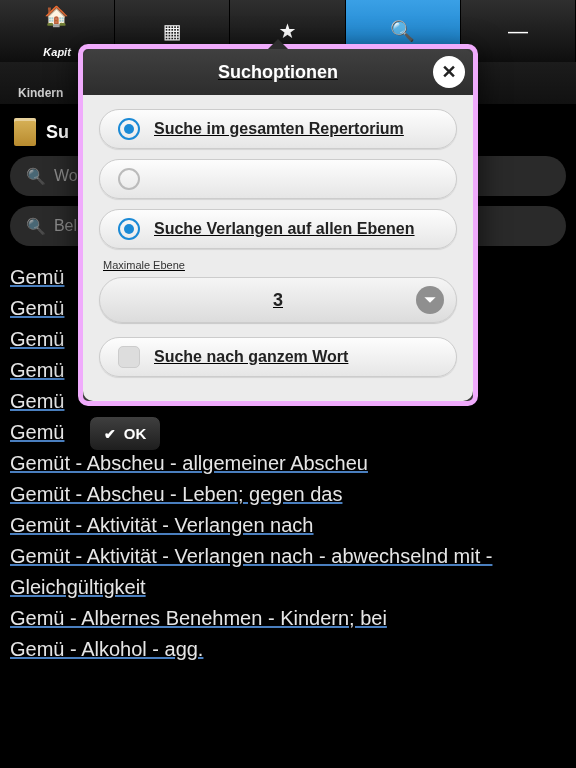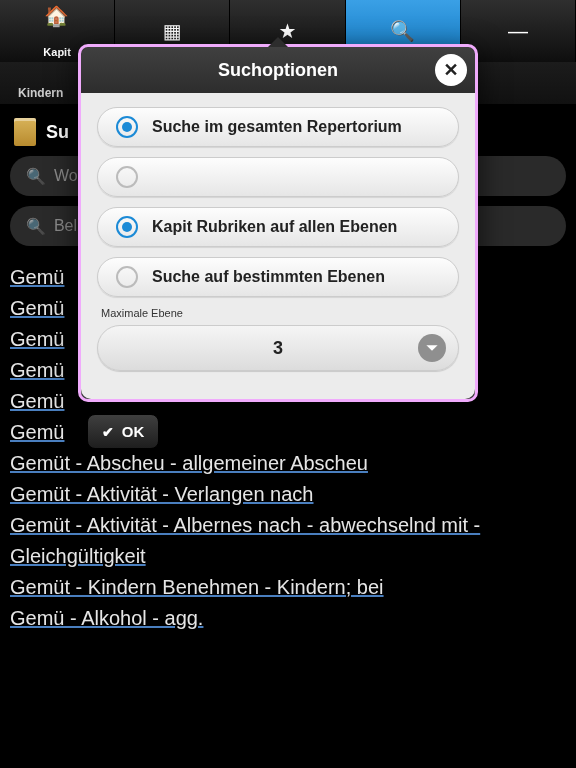--- a/index.html
+++ b/index.html
@@ -4,41 +4,41 @@
 <style>
   * { box-sizing: border-box; margin: 0; padding: 0; }
   html, body { width: 576px; height: 768px; overflow: hidden; font-family: -apple-system, Helvetica, Arial, sans-serif; }
   body { background: #000; position: relative; }
 
   
   .topbar { display: flex; height: 62px; background: linear-gradient(#2f2f2f,#0e0e0e); }
   .tab { flex: 1; display: flex; flex-direction: column; align-items: center; justify-content: center; color: #fff; border-right: 1px solid #000; }
   .tab.active { background: linear-gradient(#3aa0e6,#1279c1); }
   .tab .ticon { font-size: 20px; }
-  .tab .tlabel { font-size: 11px; font-weight: 600; margin-top: 18px; }
+  .tab .tlabel { font-size: 11px; font-weight: 600; margin-top: 18px; font-style: italic; }
 
   
   .subbar { height: 42px; display: flex; align-items: flex-end; padding: 0 10px; background: linear-gradient(#1c1c1c,#111); color:#ccc; font-size:12px; font-weight:600;}
   .subbar span { padding: 4px 8px; }
 
   
   .section-hdr { display:flex; align-items:center; gap:10px; padding: 14px 14px 10px 14px; color:#fff; font-weight:700; font-size:18px;}
   .book-icon { width:22px; height:28px; background: linear-gradient(#d8b35a,#b88b2e); border-radius:2px; box-shadow: inset 0 3px 0 rgba(255,255,255,.4);}
 
   
   .search-inputs { padding: 0 10px 10px 10px; display:flex; flex-direction:column; gap:10px; }
   .sinput { height:40px; border-radius:20px; background:#2a2a2a; color:#8b8b8b; display:flex; align-items:center; padding:0 16px; font-size:16px; }
   .sinput .mag { margin-right:8px; opacity:.6; }
 
   
   .results { padding: 6px 10px; color:#e6e6e6; font-size:20px; line-height:1.55; }
   .results a { color:#e6e6e6; text-decoration: underline; text-decoration-color:#4a7fbf; display:block;}
 
   
-  .popover { position:absolute; left:78px; top:44px; width:400px; background:#3a3a3a; border-radius:10px; border:3px solid #f0abfc; box-shadow:0 8px 30px rgba(0,0,0,.7); }
+  .popover { position:absolute; left:78px; top:44px; width:400px; background:#3a3a3a; border-radius:10px; border:5px solid #f0abfc; box-shadow:0 8px 30px rgba(0,0,0,.7);text-decoration:underline; }
   .pop-arrow { position:absolute; top:-10px; left:50%; transform:translateX(-50%); width:0;height:0;border-left:12px solid transparent;border-right:12px solid transparent;border-bottom:12px solid #2d2d2d;}
   .pop-hdr { height:46px; background:linear-gradient(#404040,#2d2d2d); border-radius:10px 10px 0 0; display:flex; align-items:center; justify-content:center; position:relative; color:#fff; font-size:18px; font-weight:600;}
   .close-btn { position:absolute; right:8px; top:7px; width:32px;height:32px;border-radius:50%;background:#fff;color:#222;display:flex;align-items:center;justify-content:center;font-weight:900;font-size:18px;}
   .pop-body { background:#ececec; border-radius:0 0 10px 10px; padding:14px 16px 14px 16px; }
 
   .opt { background:linear-gradient(#fdfdfd,#e6e6e6); border:1px solid #ccc; border-radius:24px; height:40px; display:flex; align-items:center; padding:16px 18px; font-size:16px; font-weight:700; color:#222; margin-bottom:10px; box-shadow:0 1px 1px rgba(0,0,0,.1);}
   .radio { width:22px;height:22px;border-radius:50%;border:2px solid #bbb;margin-right:14px;display:flex;align-items:center;justify-content:center;}
   .radio.sel { border-color:#1b8ad6;}
   .radio.sel::after { content:""; width:10px;height:10px;border-radius:50%;background:#1b8ad6;}
   .checkbox { width:22px;height:22px;border-radius:5px;background:#ddd;border:1px solid #ccc;margin-right:14px;}
@@ -95,23 +95,24 @@
 </div>
 
 <div class="results">
   <a>Gemü</a>
   <a>Gemü</a>
   <a>Gemü</a>
   <a>Gemü</a>
   <a>Gemü</a>
   <a>Gemü</a>
   <a>Gemüt - Abscheu - allgemeiner Abscheu</a>
+  <a>Gemüt - Abscheu - Leben; gegen das</a>
   <a>Gemüt - Aktivität - Verlangen nach</a>
-  <a>Gemüt - Aktivität - Albernes nach - abwechselnd mit - Gleichgültigkeit</a>
-  <a>Gemüt - Kindern Benehmen - Kindern; bei</a>
+  <a>Gemüt - Aktivität - Verlangen nach - abwechselnd mit - Gleichgültigkeit</a>
+  <a>Gemü - Albernes Benehmen - Kindern; bei</a>
   <a>Gemü - Alkohol - agg.</a>
 </div>
 
 <div class="popover">
   <div class="pop-arrow"></div>
   <div class="pop-hdr">
     <span>Suchoptionen</span>
     <div class="close-btn">
       <span>✕</span>
     </div>
@@ -122,39 +123,39 @@
       <div class="radio sel"></div>
       <span>Suche im gesamten Repertorium</span>
     </div>
 
     <div class="opt">
       <div class="radio"></div>
     </div>
 
     <div class="opt">
       <div class="radio sel"></div>
-      <span>Kapit Rubriken auf allen Ebenen</span>
+      <span>Suche Verlangen auf allen Ebenen</span>
     </div>
 
-    <div class="opt">
-      <div class="radio"></div>
-      <span>Suche auf bestimmten Ebenen</span>
-    </div>
 
     <div class="field-label">Maximale Ebene</div>
 
     <div class="select-pill">
       <span>3</span>
       <div class="chev">
         <svg width="14" height="14" viewBox="0 0 10 10">
             <path d="M1 3 L5 7 L9 3 Z"></path>
           </svg>
       </div>
     </div>
 
+    <div class="opt">
+      <div class="checkbox"></div>
+      <span>Suche nach ganzem Wort</span>
+    </div>
 
   </div>
 
   <div class="ok-bar">
     <div class="ok-btn">
       <span class="chk">✔</span>
       <span>OK</span>
     </div>
   </div>
 </div>

